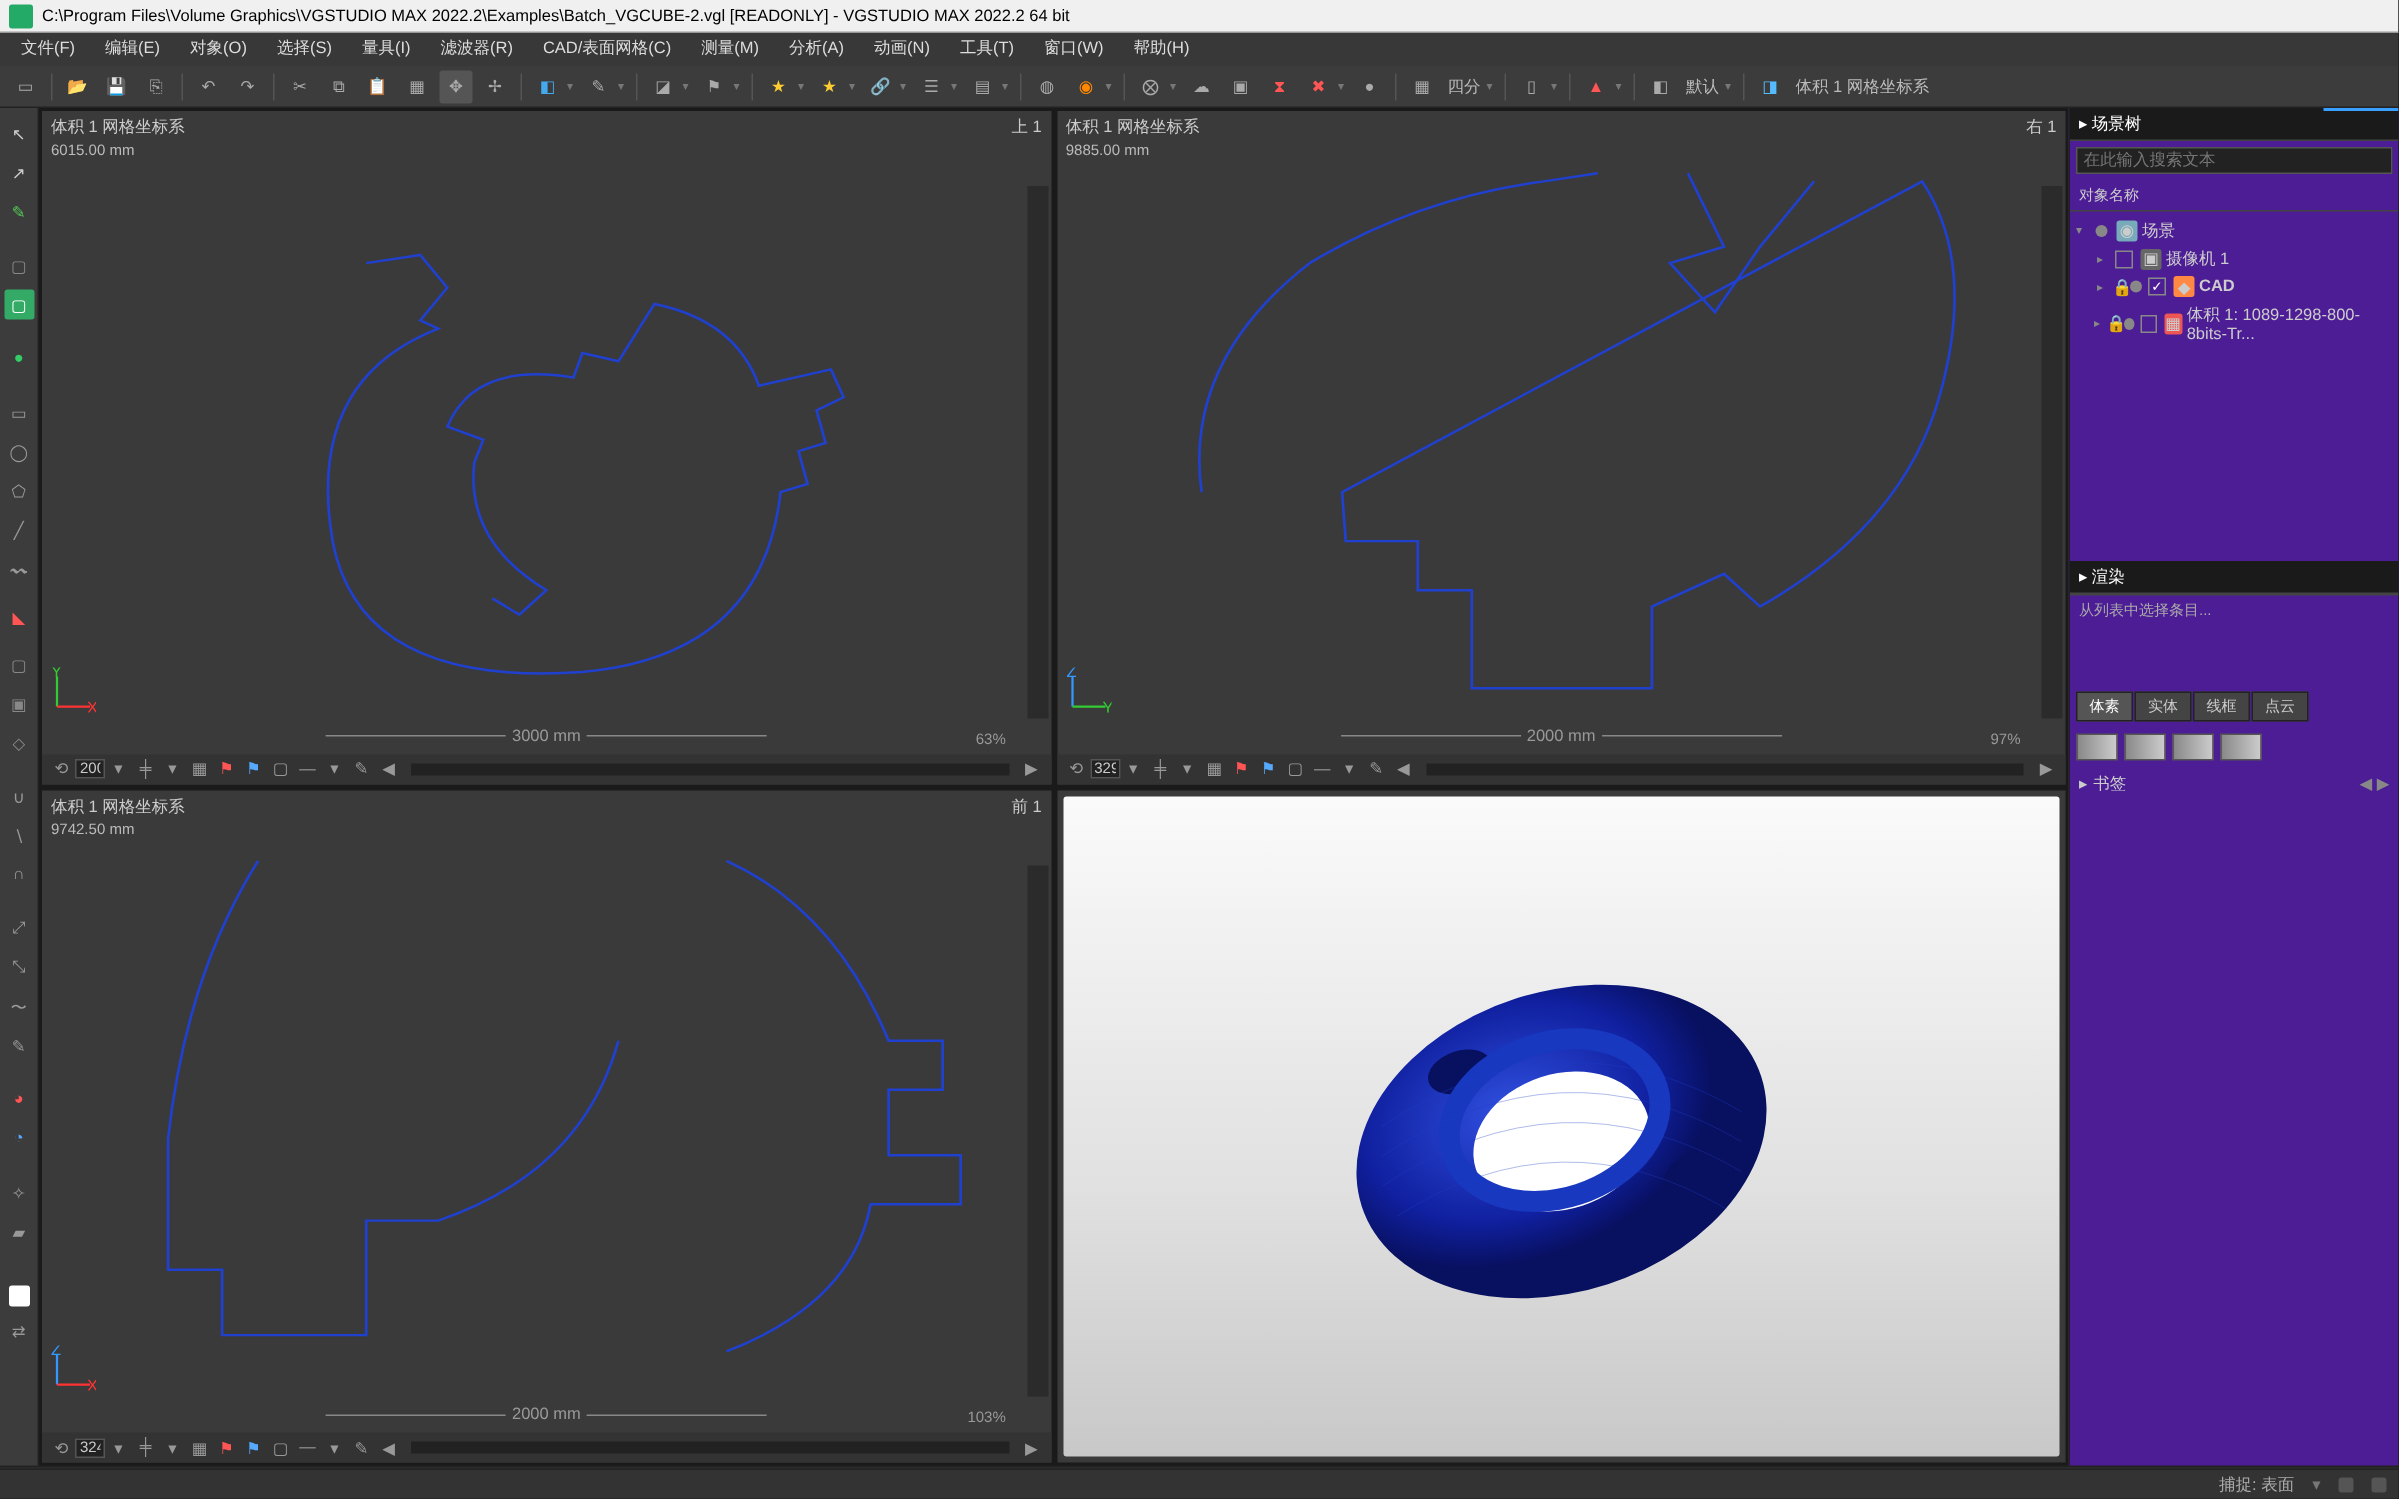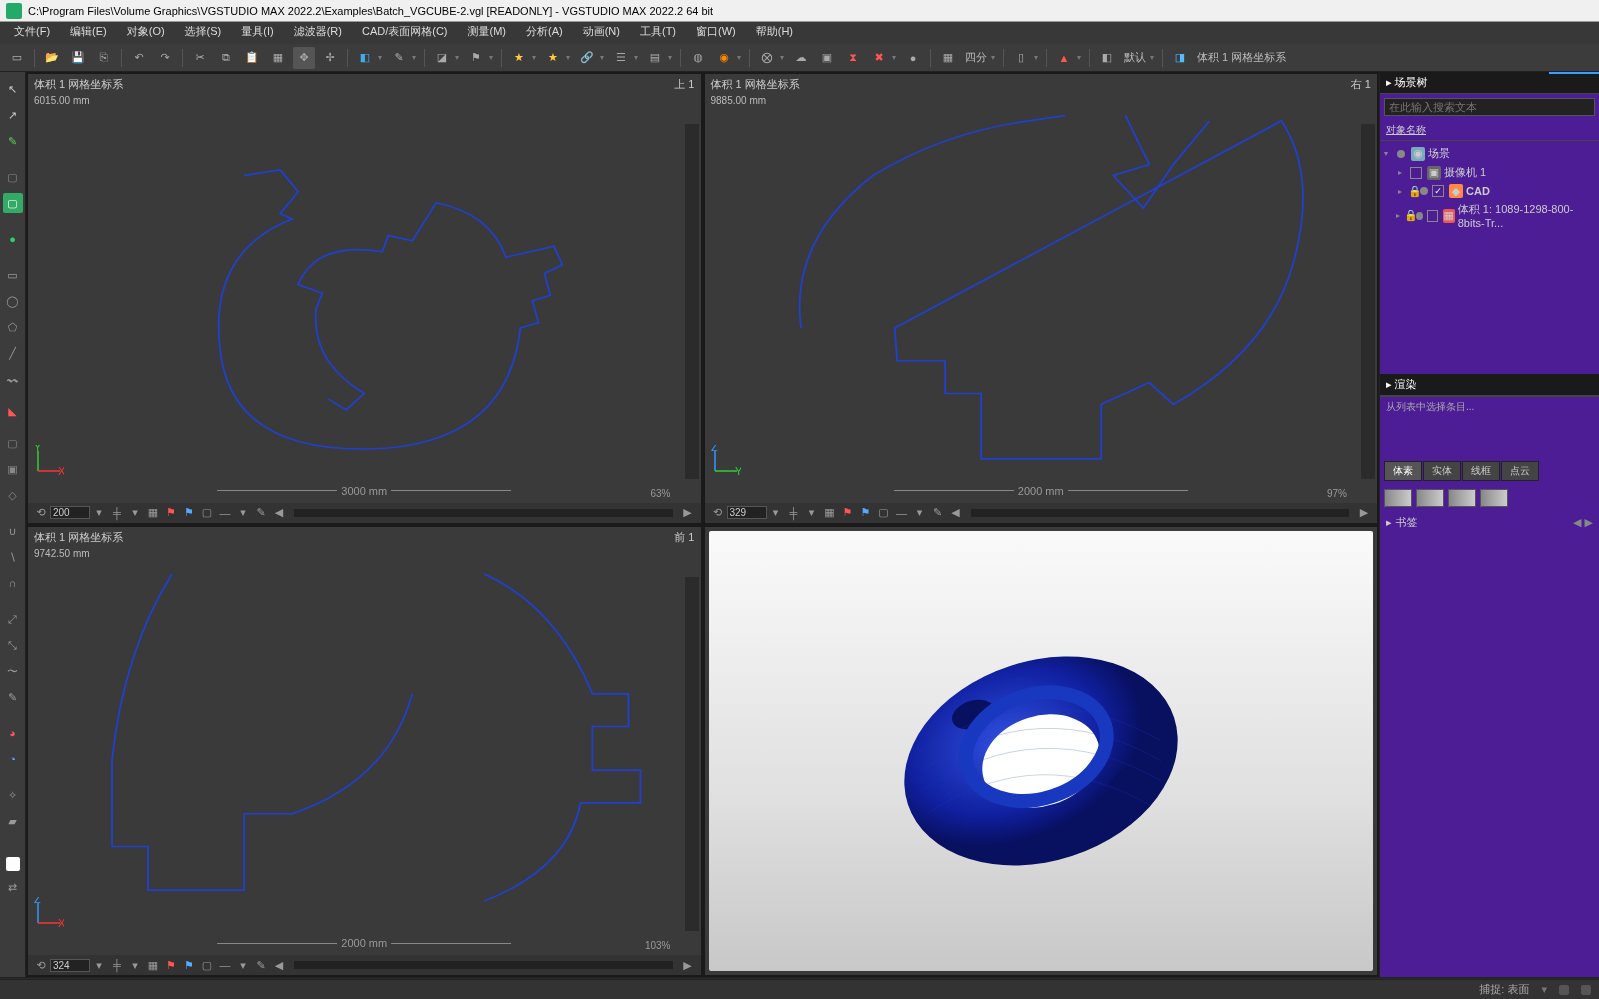--- a/index.html
+++ b/index.html
@@ -13,31 +13,31 @@
   .tsep { width:1px; height:18px; background:#555; margin:0 4px; }
   .toolbar-label { color:#bbb; margin:0 4px; }
   .main-layout { display:flex; height:calc(999px - 22px - 22px - 28px - 22px); }
   .left-toolbar { width:26px; background:#3c3c3c; display:flex; flex-direction:column; align-items:center; padding-top:4px; border-right:1px solid #222;}
   .ltbtn { width:20px; height:20px; margin:3px 0; display:flex; align-items:center; justify-content:center; border-radius:2px;}
   .viewport-area { flex:1; display:grid; grid-template-columns:1fr 1fr; grid-template-rows:1fr 1fr; gap:4px; background:#1a1a1a; padding:2px;}
   .viewport { background:#3a3a3a; position:relative; display:flex; flex-direction:column;}
   .vp-header { display:flex; justify-content:space-between; padding:3px 6px; color:#ccc; font-size:10px;}
   .vp-canvas { flex:1; position:relative; overflow:hidden;}
   .vp-footer { height:20px; background:#333; display:flex; align-items:center; font-size:10px; color:#aaa; padding:0 4px;}
-  .vp-footer input { width:40px; background:#222; border:1px solid #555; color:#ccc; font-size:10px; padding:0 2px;}
+  .vp-footer input { width:20px; background:#222; border:1px solid #555; color:#ccc; font-size:10px; padding:0 2px;}
   .vp-ruler { position:absolute; bottom:6px; left:50%; transform:translateX(-50%); color:#999; font-size:10px; display:flex; align-items:center;}
   .vp-ruler .bar { width:120px; height:1px; background:#888; margin:0 4px;}
   .vp-zoom { position:absolute; bottom:4px; right:30px; color:#999; font-size:10px;}
   .vp-scroll { position:absolute; top:14px; right:2px; bottom:24px; width:14px; background:#2b2b2b;}
   .axis-widget { position:absolute; bottom:28px; left:6px; width:30px; height:30px; }
   .right-panel { width:220px; background:#4c1d95; display:flex; flex-direction:column; border-left:1px solid #222;}
   .panel-header { background:#1a1a1a; color:#fff; padding:3px 6px; font-size:11px; border-bottom:1px solid #444;}
   .panel-search { padding:4px;}
   .panel-search input { width:100%; background:#222; border:1px solid #555; color:#888; padding:2px 4px;}
-  .panel-label-row { padding:3px 6px; color:#ccc; font-size:10px; border-bottom:1px solid #444;text-decoration:underline;}
+  .panel-label-row { padding:3px 6px; color:#ccc; font-size:10px; border-bottom:1px solid #444;}
   .tree { padding:3px 2px; color:#ccc;}
   .tree-row { display:flex; align-items:center; padding:2px 2px; cursor:default;}
   .tree-indent { display:inline-block; }
   .tree-arrow { width:10px; color:#888; font-size:8px;}
   .tree-icon { width:14px; height:14px; margin:0 3px; border-radius:2px; display:inline-flex; align-items:center; justify-content:center;}
   .tree-check { width:12px; height:12px; border:1px solid #888; margin:0 2px; display:inline-flex; align-items:center; justify-content:center;}
   .tree-check.checked::after { content:"✓"; color:#fff; font-size:9px;}
   .section-empty { padding:3px 6px; color:#aaa; font-size:10px; border-top:1px solid #444;}
   .tabs-small { display:flex; padding:4px 4px;margin-top:40px;}
   .tab-sm { padding:2px 8px; background:#444; color:#ccc; margin-right:1px; font-size:10px; border:1px solid #222;}

